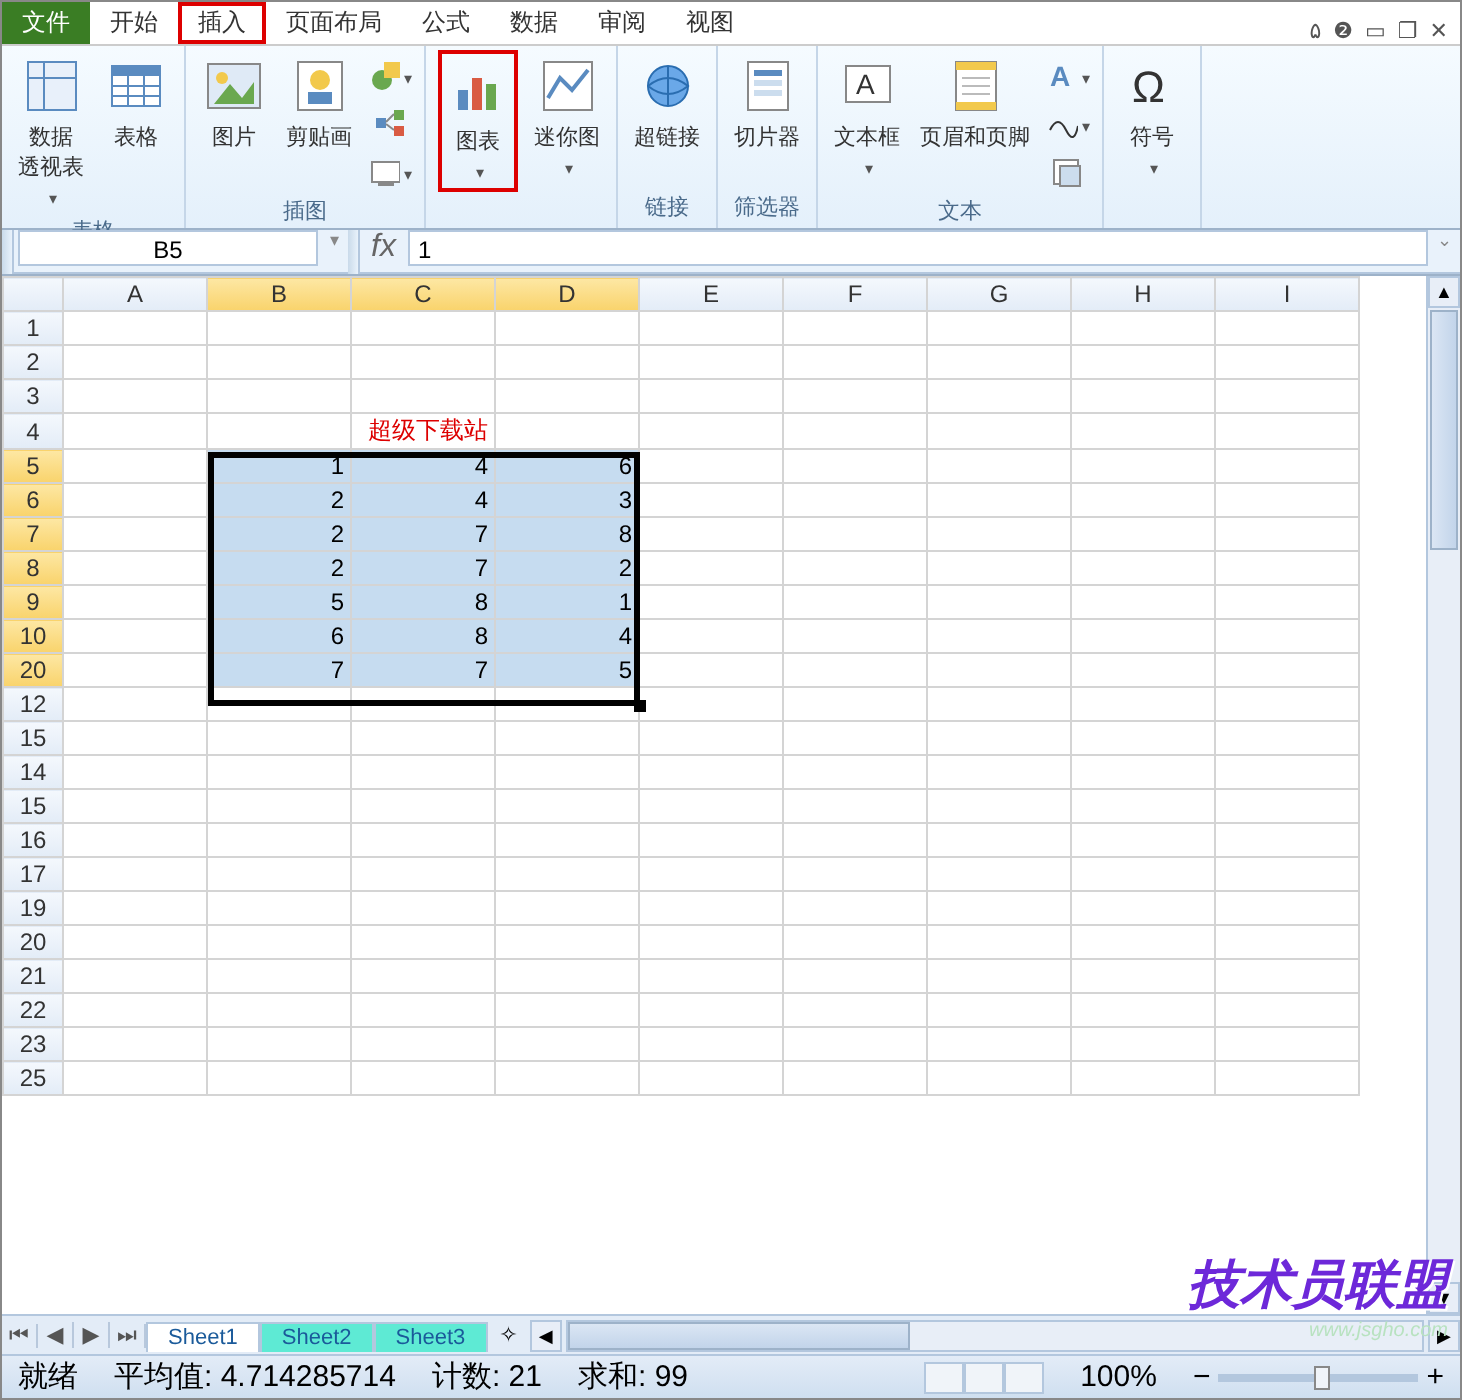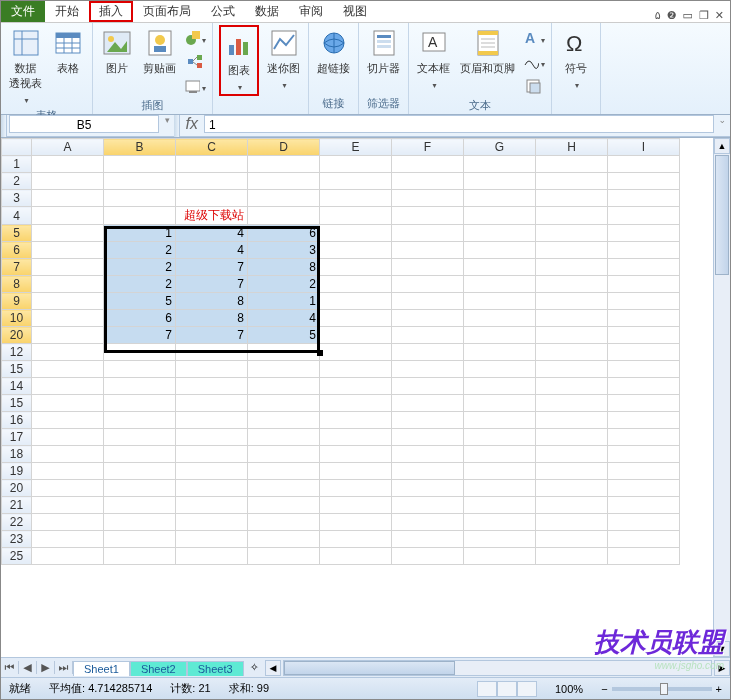--- a/index.html
+++ b/index.html
@@ -40,21 +40,21 @@
 .sheet-tabs-row { display: flex; align-items: center; background: #e3ecf7; border-top: 1px solid #b3c7de; height: 20px; font-size: 11px; }
 .nav-btn { width: 18px; text-align: center; cursor: pointer; color: #555; border-right: 1px solid #b8c8dc; }
 .stab { padding: 1px 10px; background: #5eead4; border: 1px solid #b3c7de; border-bottom: none; margin-top: 1px; cursor: pointer; }
 .stab.active { background: #fff; color: #1a5a9a; }
 .stab.inactive { color: #1a5a9a; }
 .new-sheet { padding: 0 6px; cursor: pointer; }
 .hscroll { flex: 1; display: flex; align-items: center; }
 .hscroll-track { flex: 1; height: 16px; background: #e8eef7; border: 1px solid #b3c7de; margin: 0 2px; position: relative; }
 .hscroll-thumb { position: absolute; left: 0; top: 0; height: 100%; width: 40%; background: linear-gradient(#dbe6f4,#c2d4ea); border: 1px solid #9db2c9; }
 .scroll-arrow { width: 16px; height: 16px; background: #e8eef7; border: 1px solid #b3c7de; text-align: center; font-size: 9px; line-height: 14px; cursor: pointer; }
-.status-bar { display: flex; align-items: center; background: linear-gradient(#e3ecf7,#cfdff0); border-top: 1px solid #b3c7de; height: 22px; font-size: 11px; padding: 0 8px; gap: 18px; }
+.status-bar { display: flex; align-items: center; background: linear-gradient(#e3ecf7,#cfdff0); border-top: 1px solid #b3c7de; height: 22px; font-size: 15px; padding: 0 8px; gap: 18px; }
 .status-bar .spacer { flex: 1; }
 .view-btns { display: flex; gap: 0; }
 .view-btn { width: 20px; height: 16px; background: #f0f4f9; border: 1px solid #b3c7de; cursor: pointer; }
 .zoom { display: flex; align-items: center; gap: 4px; }
 .zoom-track { width: 100px; height: 4px; background: #b3c7de; position: relative; }
 .zoom-thumb { position: absolute; left: 48px; top: -4px; width: 8px; height: 12px; background: #f0f4f9; border: 1px solid #888; }
 .watermark { position: absolute; right: 6px; bottom: 28px; pointer-events: none; }
 .watermark .big { font-size: 26px; font-weight: bold; color: #6d28d9; font-style: italic; text-shadow: 1px 1px 0 #fff; }
 .watermark .small { font-size: 10px; color: #b8e2c0; text-align: right; font-style: italic; }
 .vscroll { position: absolute; right: 0; top: 0; width: 17px; bottom: 0; background: #e8eef7; border-left: 1px solid #b3c7de; }
@@ -513,32 +513,20 @@
           <td class=""></td>
           <td class=""></td>
           <td class=""></td>
           <td class=""></td>
           <td class=""></td>
           <td class=""></td>
           <td class=""></td>
           <td class=""></td>
         </tr>
         <tr>
-          <th class="rowh">18</th>
-          <td class=""></td>
-          <td class=""></td>
-          <td class=""></td>
-          <td class=""></td>
-          <td class=""></td>
-          <td class=""></td>
-          <td class=""></td>
-          <td class=""></td>
-          <td class=""></td>
-        </tr>
-        <tr>
           <th class="rowh">19</th>
           <td class=""></td>
           <td class=""></td>
           <td class=""></td>
           <td class=""></td>
           <td class=""></td>
           <td class=""></td>
           <td class=""></td>
           <td class=""></td>
           <td class=""></td>

